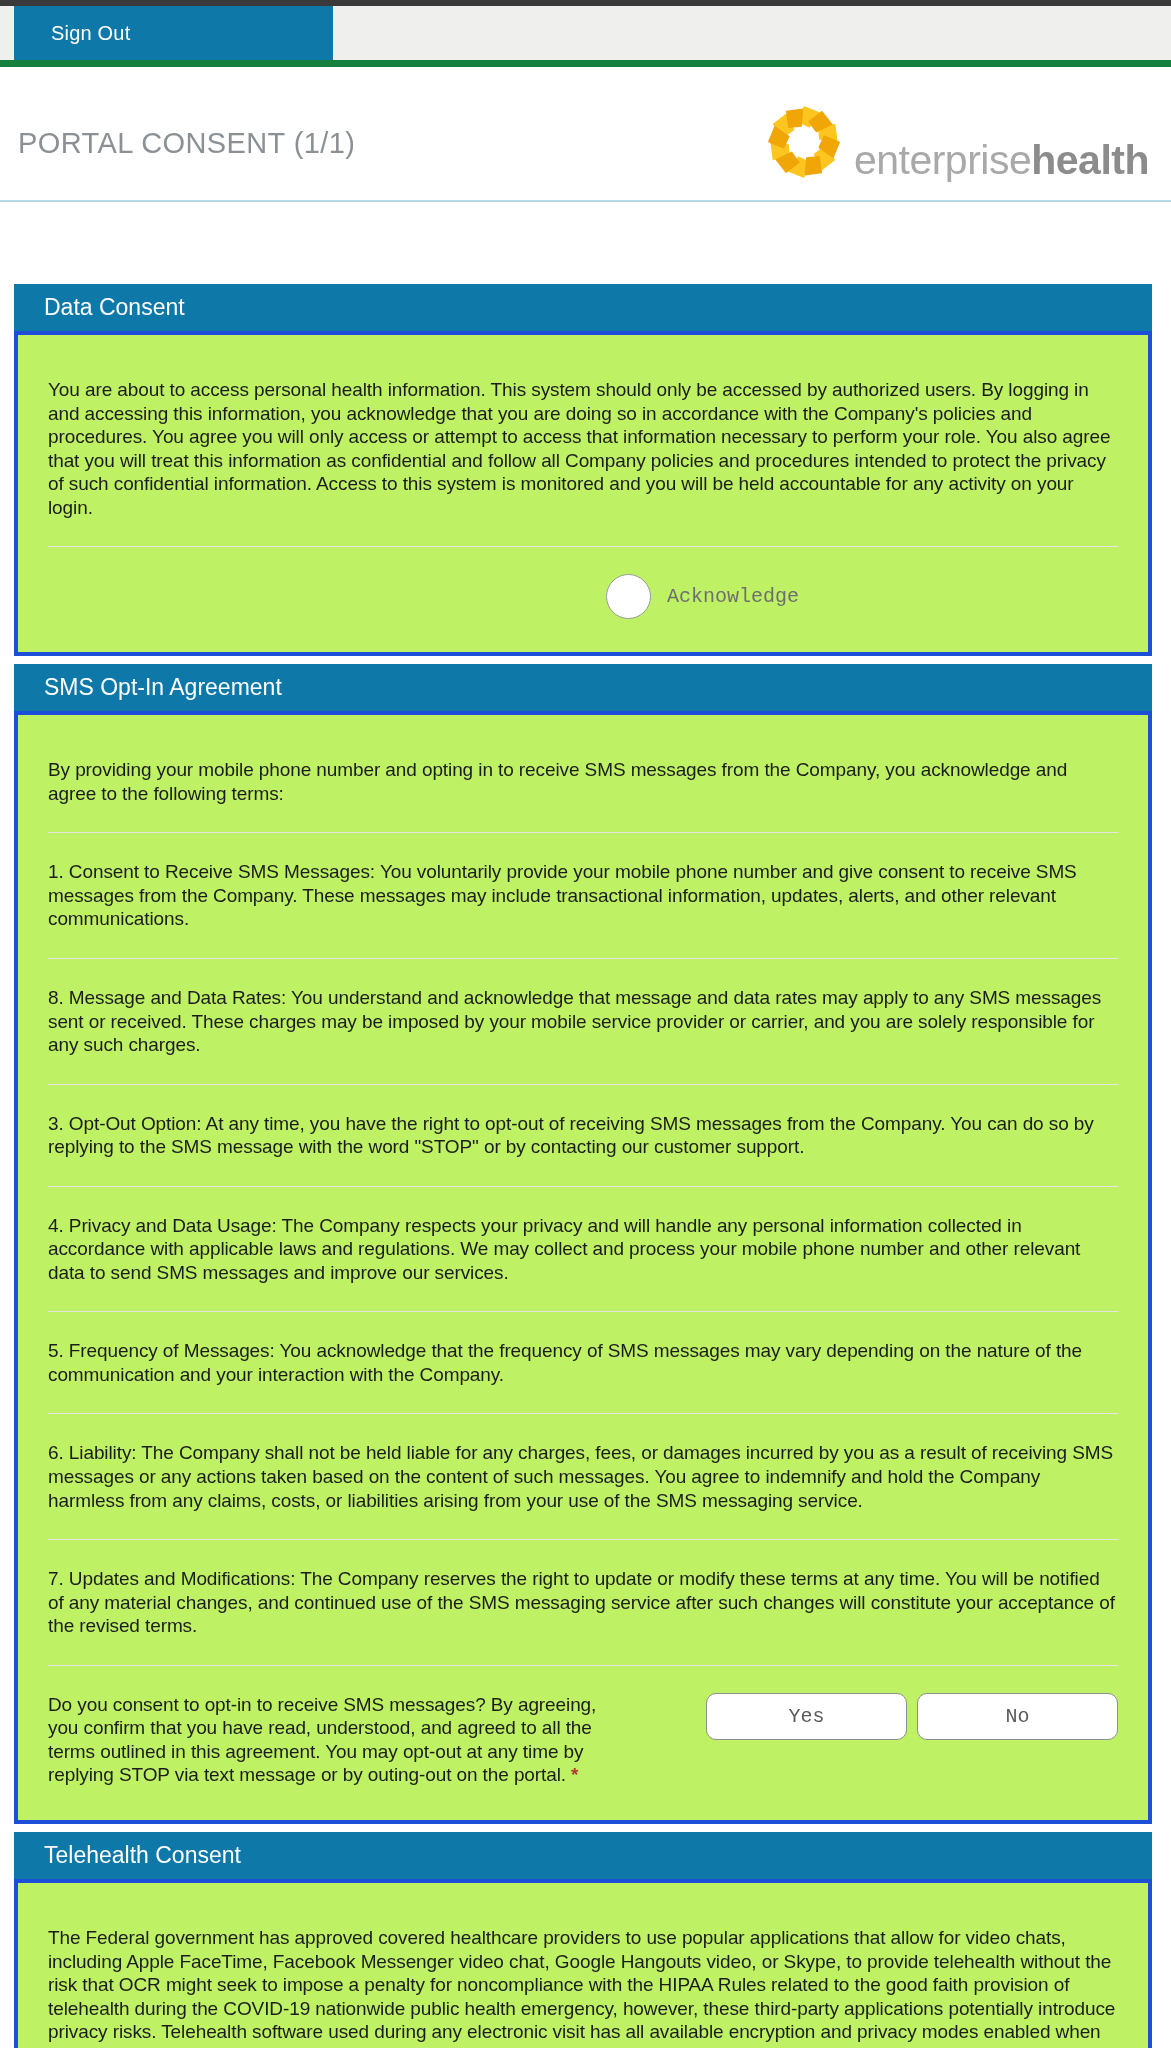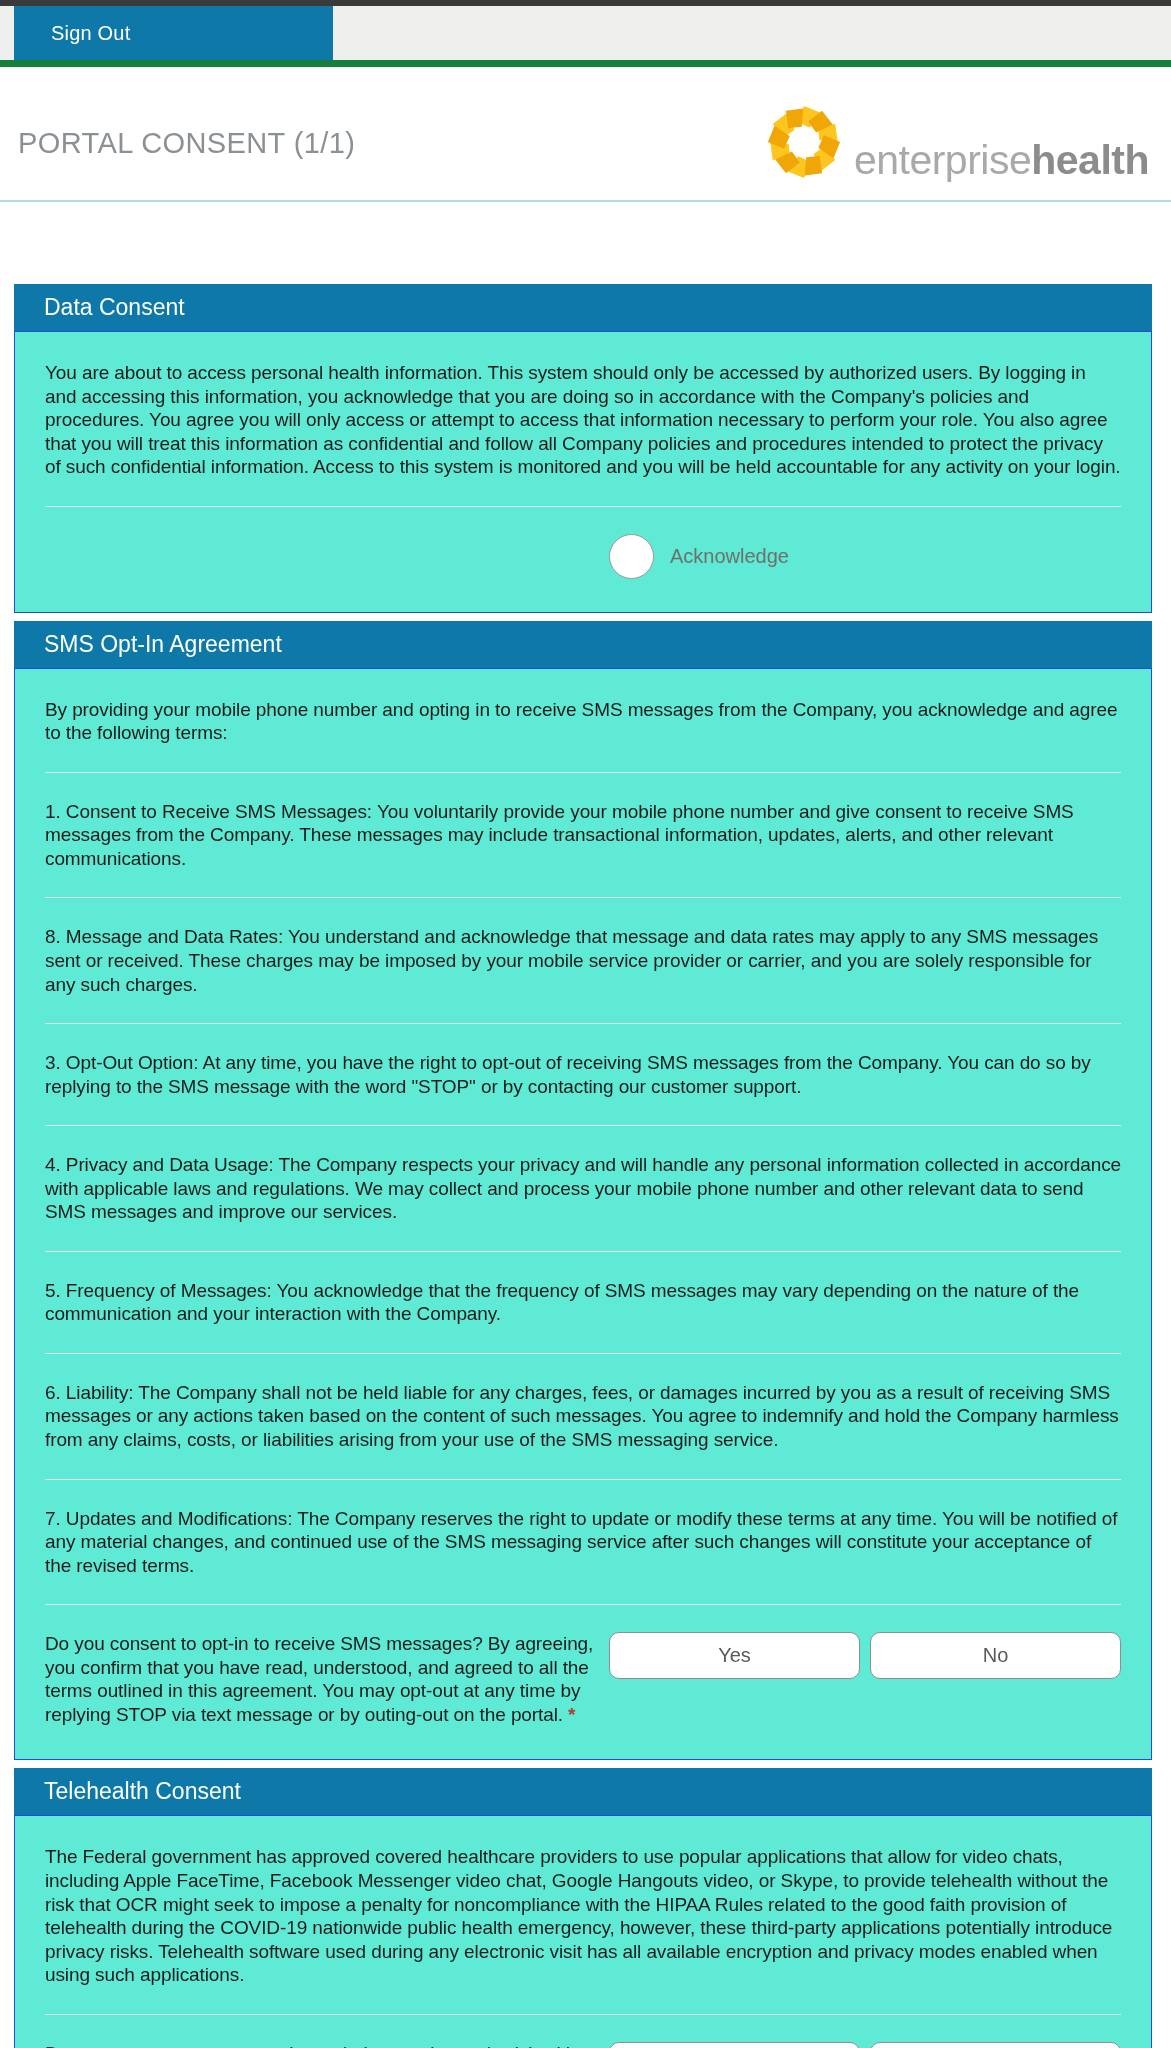--- a/index.html
+++ b/index.html
@@ -45,50 +45,50 @@
 
   
   .main { margin: 82px 19px 0 14px; }
   .section { margin-bottom: 8px; }
   .section-bar {
     height: 47px; background: #0e79a9; color: #ffffff;
     display: flex; align-items: center;
     padding-left: 30px; font-size: 23px; font-weight: 400;
   }
   .panel {
-    background: #5eead4;
-    border: 1px solid #1d4ed8;
-    padding: 2px 30px 6px 30px;
+    background: #bef264;
+    border: 4px solid #1d4ed8;
+    padding: 16px 30px 6px 30px;
   }
   .sec-block { padding: 27px 0; border-top: 1px solid #e4e4e4; }
   .first-block { border-top: none; }
 
   .body-text {
     font-size: 19px; line-height: 1.24; color: #1c1c1c; letter-spacing: -0.1px;
   }
 
   .req { color: #b23b30; font-weight: 700; padding-left: 5px; }
 
   
   .row { display: flex; align-items: flex-start; }
   .row-left { flex: 1; max-width: 560px; }
   .row-right {
     margin-left: auto; display: flex; gap: 10px; align-items: center;
-    width: 512px; justify-content: flex-end;
+    width: 512px; justify-content: flex-end; font-family: Liberation Mono, monospace;
   }
   .radio-wrap { display: flex; align-items: center; gap: 16px; width: 512px; }
   .radio-circle {
     width: 45px; height: 45px; border-radius: 50%;
     border: 1px solid #9a9a9a; background: #ffffff; cursor: pointer;
     flex: 0 0 auto;
   }
   .radio-label { font-size: 20px; color: #6f6f6f; }
 
   .choice-btn {
-    width: 251px; height: 47px;
+    width: 201px; height: 47px;
     background: #ffffff; border: 1px solid #8e8e8e; border-radius: 10px;
     font-family: inherit; font-size: 20px; color: #5a5a5a;
     cursor: pointer;
   }
 </style>
 </head>
 <body>
 
 <div class="top-strip"></div>
 

